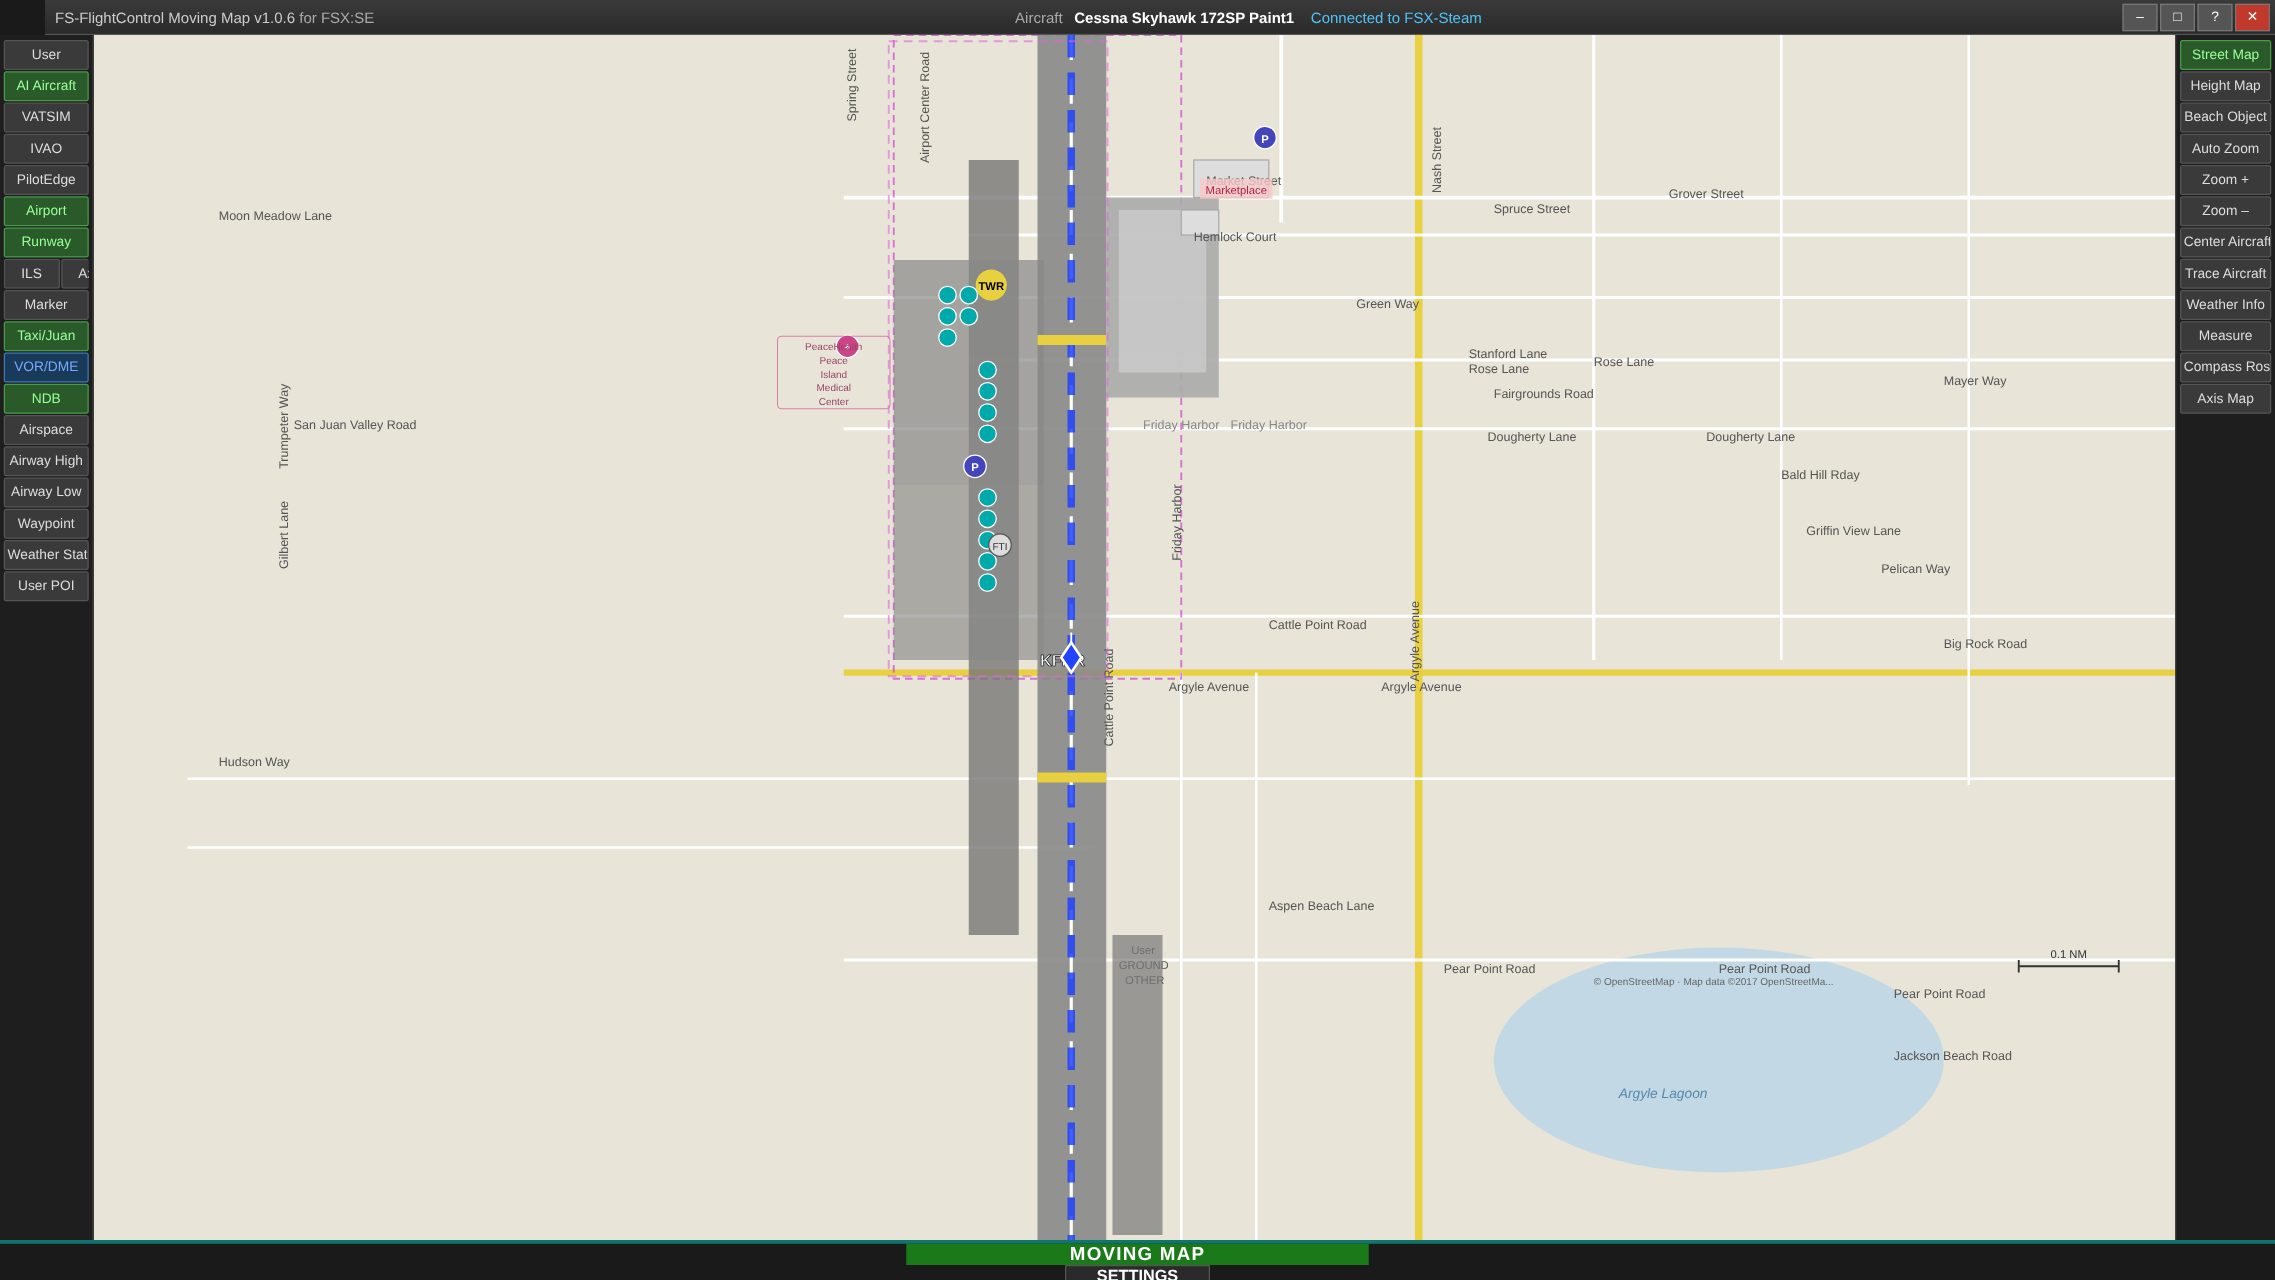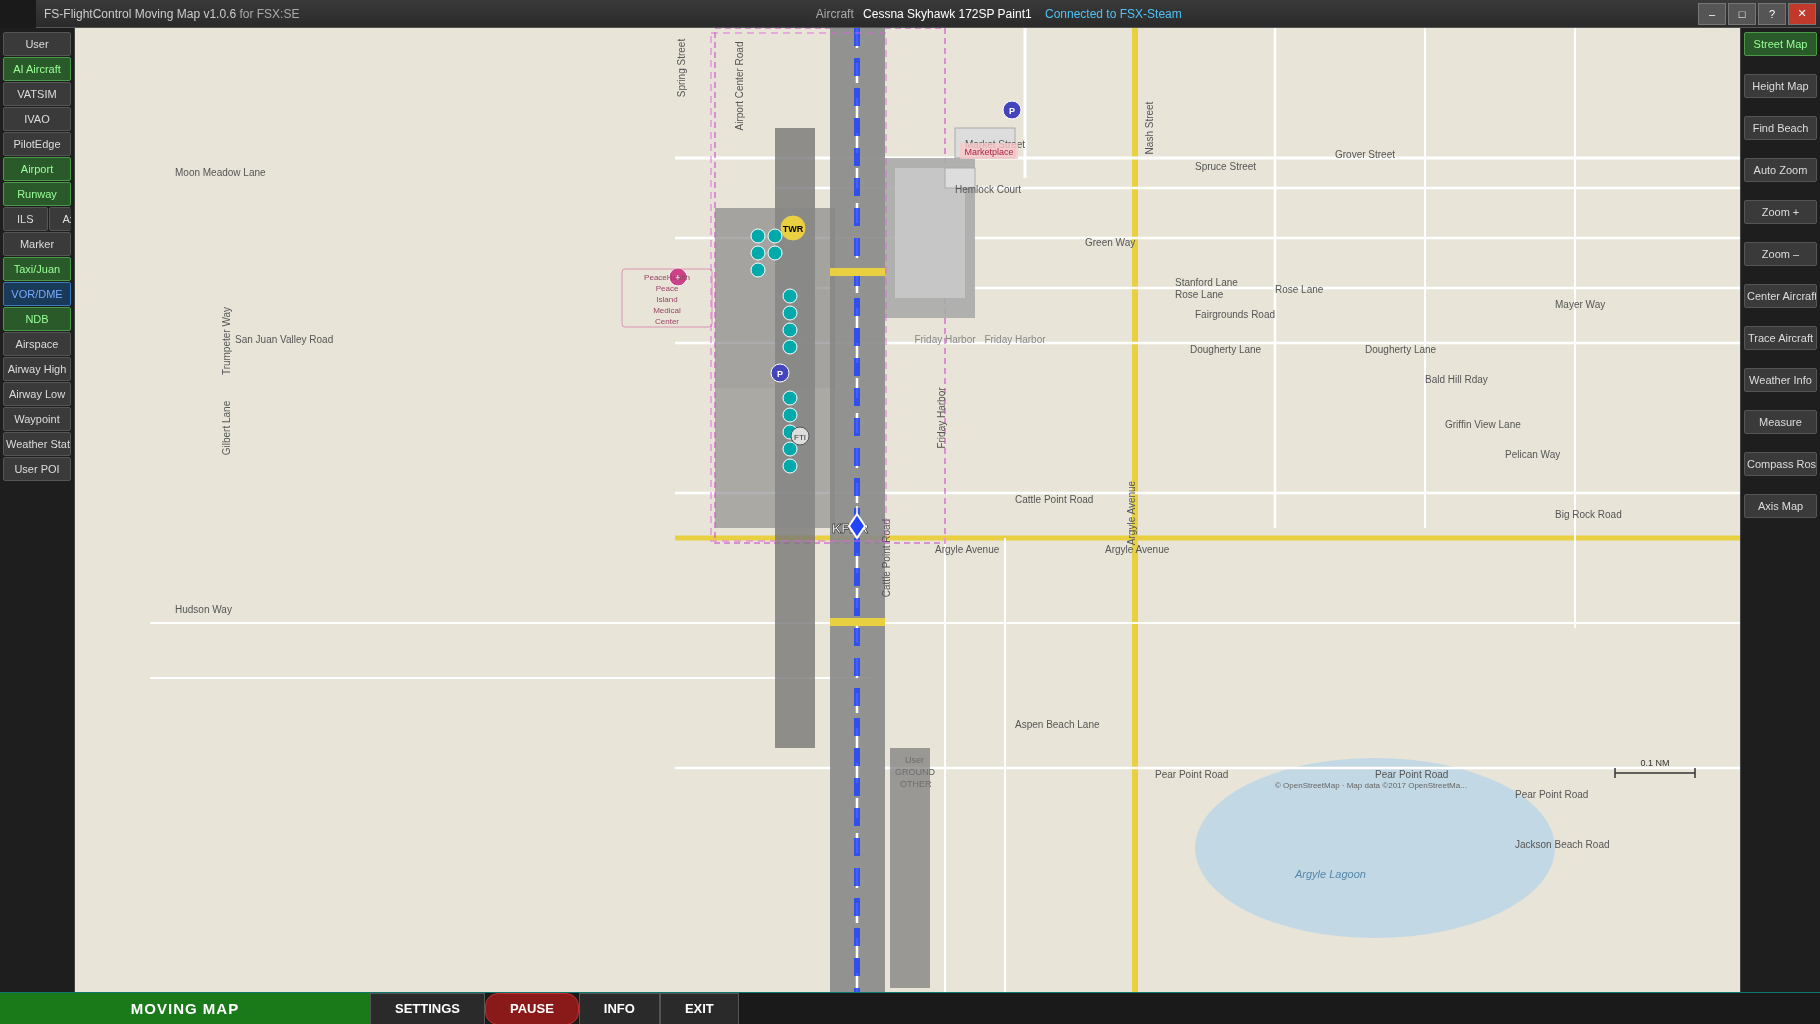--- a/index.html
+++ b/index.html
@@ -7,21 +7,21 @@
 
     
     #titlebar {
       position: absolute; top: 0; left: 0; right: 0; height: 28px;
       background: linear-gradient(to bottom, #3a3a3a, #2a2a2a);
       display: flex; align-items: center; justify-content: space-between;
       border-bottom: 1px solid #555; z-index: 100; margin-left: 36px;
     }
     #titlebar-left { padding-left: 8px; font-size: 12px; color: #ccc; }
     #titlebar-center { font-size: 12px; color: #fff; }
-    #titlebar-center span.aircraft-name { color: #fff; font-weight: normal; }
+    #titlebar-center span.aircraft-name { color: #fff; font-weight: bold; }
     #titlebar-center span.connected { color: #4fc3f7; margin-left: 10px; }
     #titlebar-right { display: flex; gap: 2px; padding-right: 4px; }
     .title-btn { width: 28px; height: 22px; background: #555; border: 1px solid #777; color: #fff; cursor: pointer; display: flex; align-items: center; justify-content: center; font-size: 11px; }
     .title-btn.close { background: #c0392b; }
 
     
     #sidebar-left {
       position: absolute; top: 28px; left: 0; width: 75px; bottom: 32px;
       background: #1e1e1e; border-right: 1px solid #444; z-index: 100;
       display: flex; flex-direction: column; gap: 1px; padding: 4px 3px;
@@ -33,37 +33,37 @@
     }
     .sidebar-btn.active { background: #2a5a2a; border-color: #4a9a4a; color: #9f9; }
     .sidebar-btn.active-blue { background: #1a3a5a; border-color: #3a7abb; color: #7af; }
     .sidebar-btn.pair { display: flex; gap: 1px; background: none; border: none; padding: 0; }
     .pair-btn { flex: 1; padding: 5px 13px; background: #3a3a3a; border: 1px solid #555; color: #ddd; cursor: pointer; font-size: 11px; text-align: center; border-radius: 2px; }
 
     
     #sidebar-right {
       position: absolute; top: 28px; right: 0; width: 80px; bottom: 32px;
       background: #1e1e1e; border-left: 1px solid #444; z-index: 100;
-      display: flex; flex-direction: column; gap: 18px; padding: 4px 3px;
+      display: flex; flex-direction: column; gap: 1px; padding: 4px 3px;
     }
 
     
     #map {
       position: absolute; top: 28px; left: 75px; right: 80px; bottom: 32px;
       background: #e8e0d0; overflow: hidden;
     }
 
     
     #map-svg { width: 100%; height: 100%; }
 
     
     #bottombar {
       position: absolute; bottom: 0; left: 0; right: 0; height: 32px;
-      background: #1a1a1a; border-top: 1px solid #0f766e; z-index: 100;
-      display: flex; align-items: center;
+      background: #1a1a1a; border-top: 3px solid #0f766e; z-index: 100;
+      display: flex; align-items: center; flex-direction: column;
     }
     #moving-map-btn {
       width: 370px; height: 32px; background: #1a7a1a; border: none;
       color: #fff; font-size: 15px; font-weight: bold; cursor: pointer; letter-spacing: 1px;
     }
     #coords { flex: 1; padding-left: 10px; color: #aaa; font-size: 11px; }
     .bottom-btn {
       height: 32px; padding: 0 24px; background: #2a2a2a; border: 1px solid #555;
       color: #fff; font-size: 13px; font-weight: bold; cursor: pointer;
     }
@@ -111,21 +111,21 @@
   <button class="sidebar-btn">Airway High</button>
   <button class="sidebar-btn">Airway Low</button>
   <button class="sidebar-btn">Waypoint</button>
   <button class="sidebar-btn">Weather Station</button>
   <button class="sidebar-btn">User POI</button>
 </div>
 
 <div id="sidebar-right">
   <button class="sidebar-btn active">Street Map</button>
   <button class="sidebar-btn">Height Map</button>
-  <button class="sidebar-btn">Find Beach</button>
+  <button class="sidebar-btn">Beach Object</button>
   <button class="sidebar-btn">Auto Zoom</button>
   <button class="sidebar-btn">Zoom +</button>
   <button class="sidebar-btn">Zoom –</button>
   <button class="sidebar-btn">Center Aircraft</button>
   <button class="sidebar-btn">Trace Aircraft</button>
   <button class="sidebar-btn">Weather Info</button>
   <button class="sidebar-btn">Measure</button>
   <button class="sidebar-btn">Compass Rose</button>
   <button class="sidebar-btn">Axis Map</button>
 </div>

